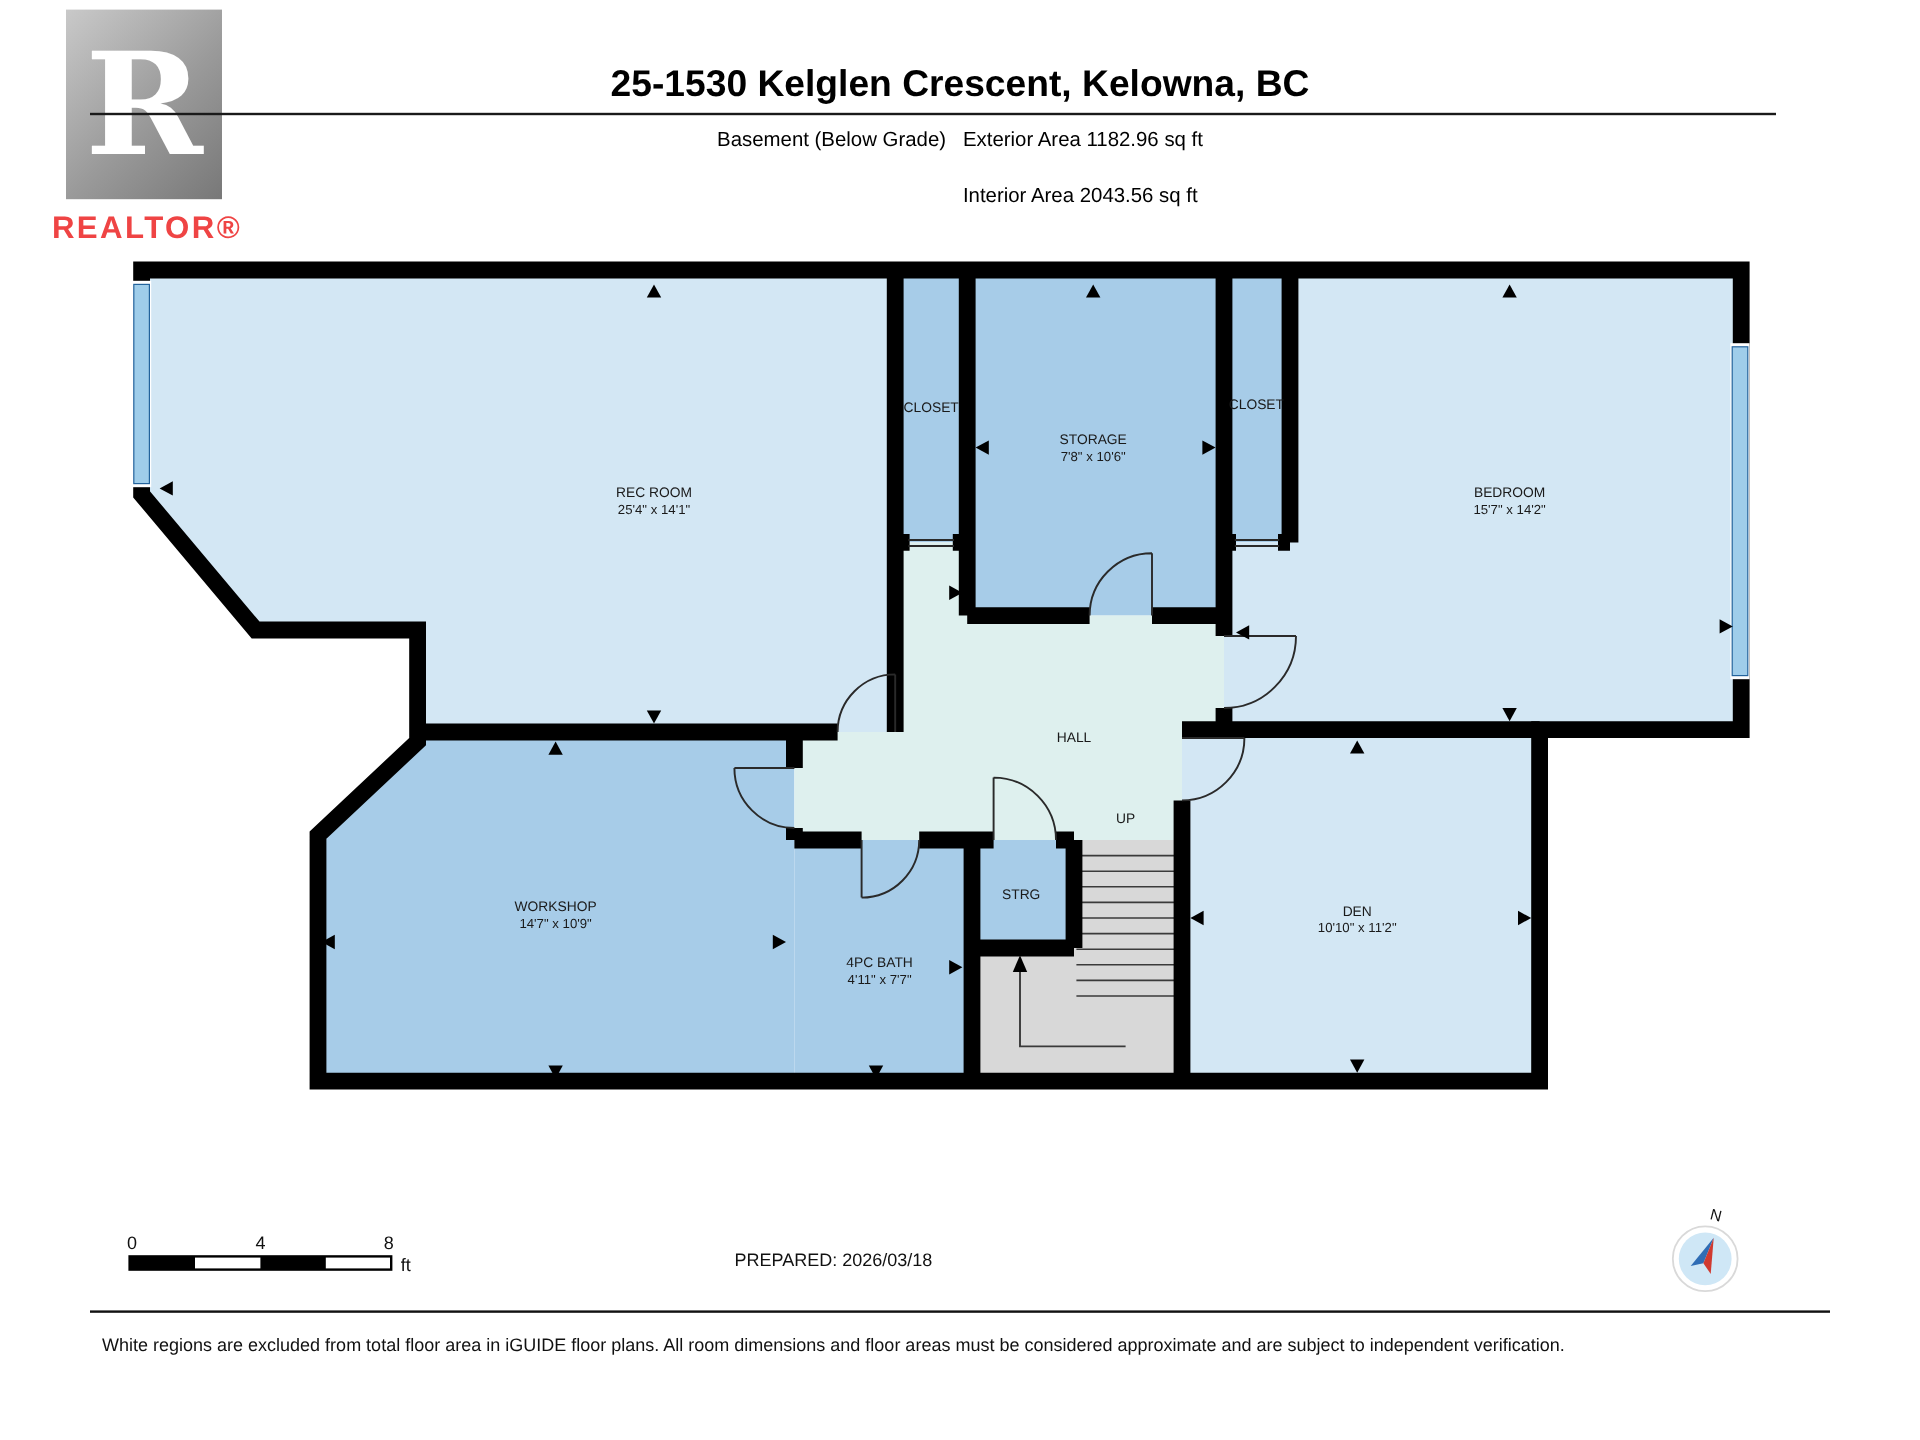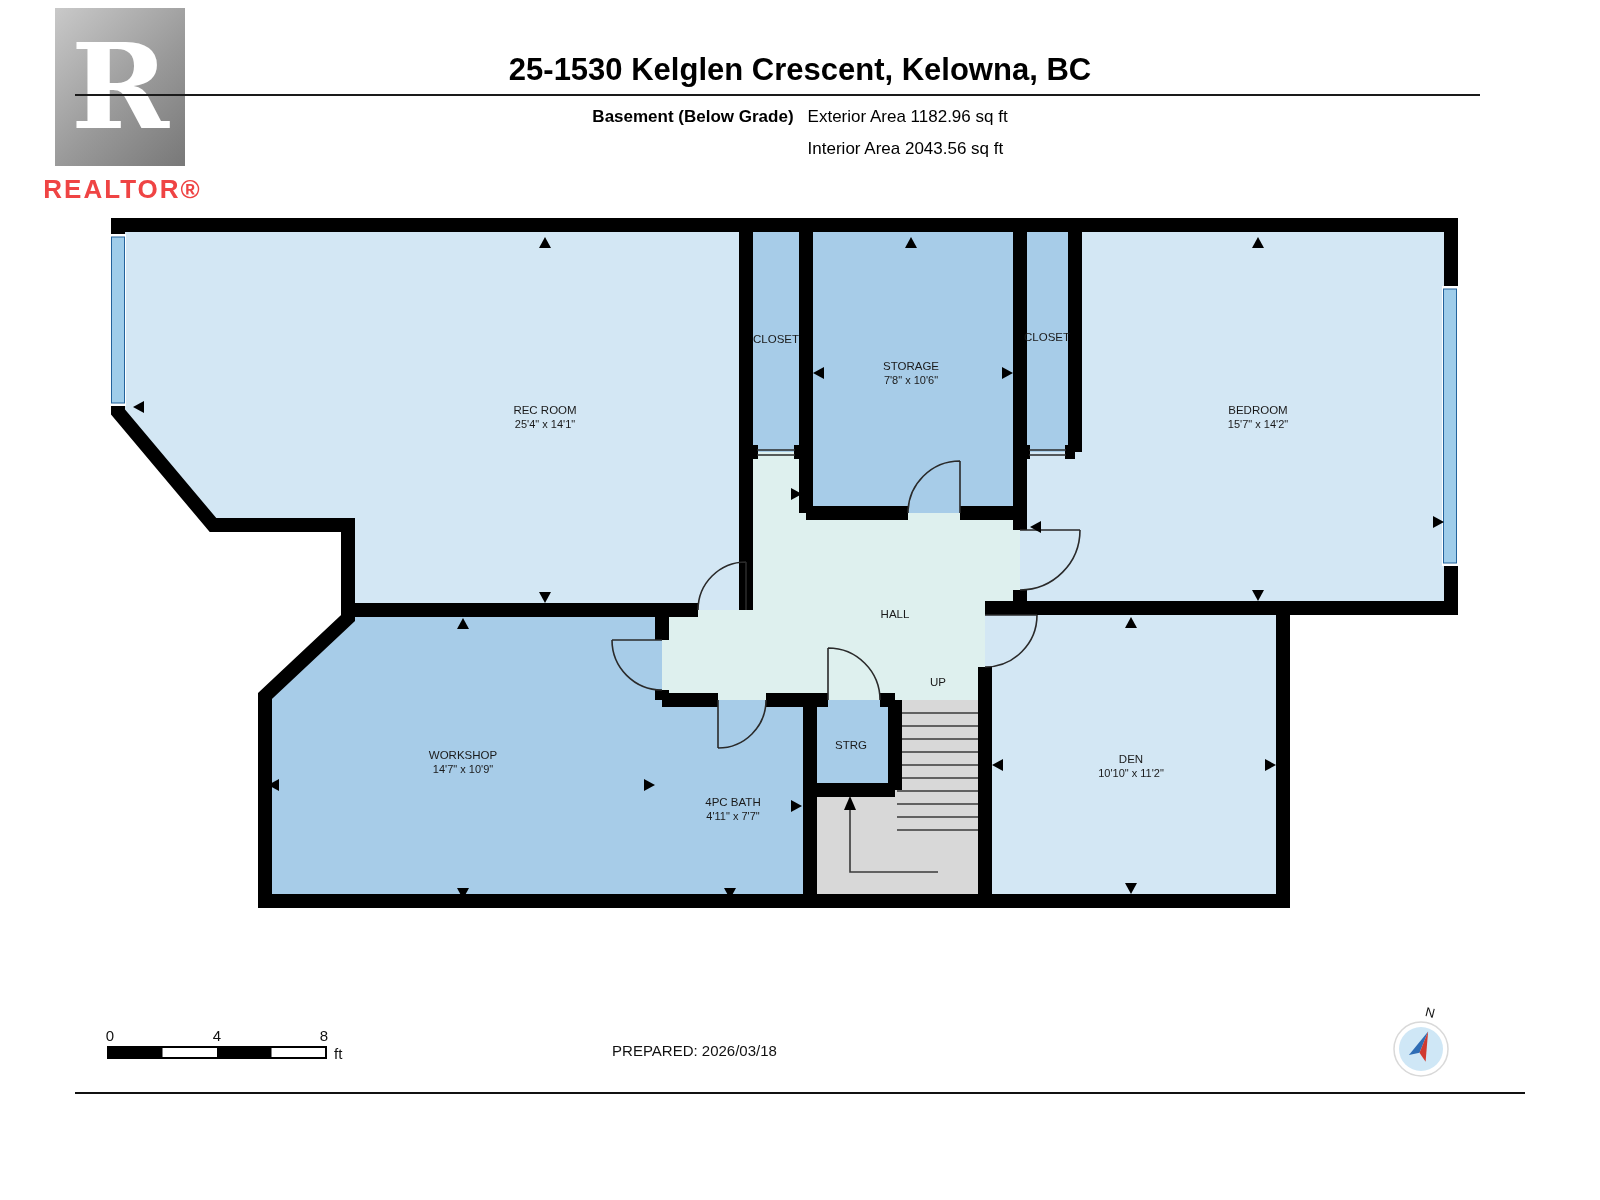--- a/index.html
+++ b/index.html
@@ -4,22 +4,22 @@
 <style>
   * { margin:0; padding:0; box-sizing:border-box; }
   html,body { width:1600px; height:1200px; background:#fff; font-family:"Liberation Sans", sans-serif; }
   .page { position:absolute; left:0; top:0; width:1600px; height:1200px; overflow:hidden; }
 
   .title { position:absolute; top:52px; left:0; width:1600px; text-align:center;
            font-size:31px; font-weight:bold; color:#000; }
   .top-rule { position:absolute; top:94px; left:75px; width:1405px; height:2px; background:#1a1a1a; }
   .subheader { position:absolute; top:107px; left:0; width:1600px; display:flex;
                justify-content:center; gap:14px; font-size:17px; color:#000; }
-  .floor-label { font-weight:bold; }
-  .areas { display:flex; flex-direction:column; gap:12px; }
+  .floor-label { font-weight:normal; }
+  .areas { display:flex; flex-direction:column; gap:26px; }
 
   .logo { position:absolute; left:30px; top:8px; width:185px; }
   .logo-box { width:130px; height:158px; margin-left:25px;
               background:linear-gradient(135deg,#c9c9c9 0%,#9a9a9a 55%,#787878 100%);
               display:flex; align-items:center; justify-content:center; }
   .logo-r { font-family:"DejaVu Serif", serif; font-weight:bold; font-size:118px; color:#fff; line-height:1; }
   .logo-text { margin-top:8px; width:185px; text-align:center; font-size:26px; font-weight:bold;
                letter-spacing:2px; color:#ef4444; }
 
   .prepared { position:absolute; top:1042px; left:0; width:1389px; text-align:center;
@@ -192,14 +192,15 @@
         <polygon points="0,-19 9,10 0,4" fill="#d03a30"></polygon>
       </g>
       <g transform="rotate(14)">
         <text x="0" y="-33" text-anchor="middle" font-size="13" fill="#111">N</text>
       </g>
     </g>
   </svg>
 
   <div class="prepared">PREPARED: 2026/03/18</div>
   <div class="bottom-rule"></div>
+  <div class="disclaimer">White regions are excluded from total floor area in iGUIDE floor plans. All room dimensions and floor areas must be considered approximate and are subject to independent verification.</div>
 
 </div>
 
 </body></html>

